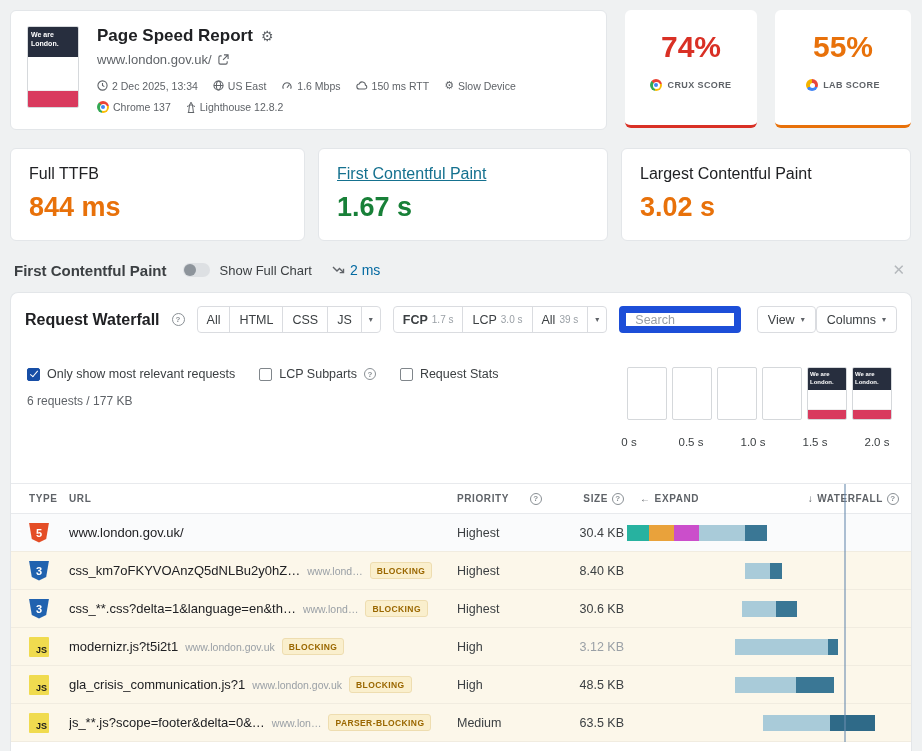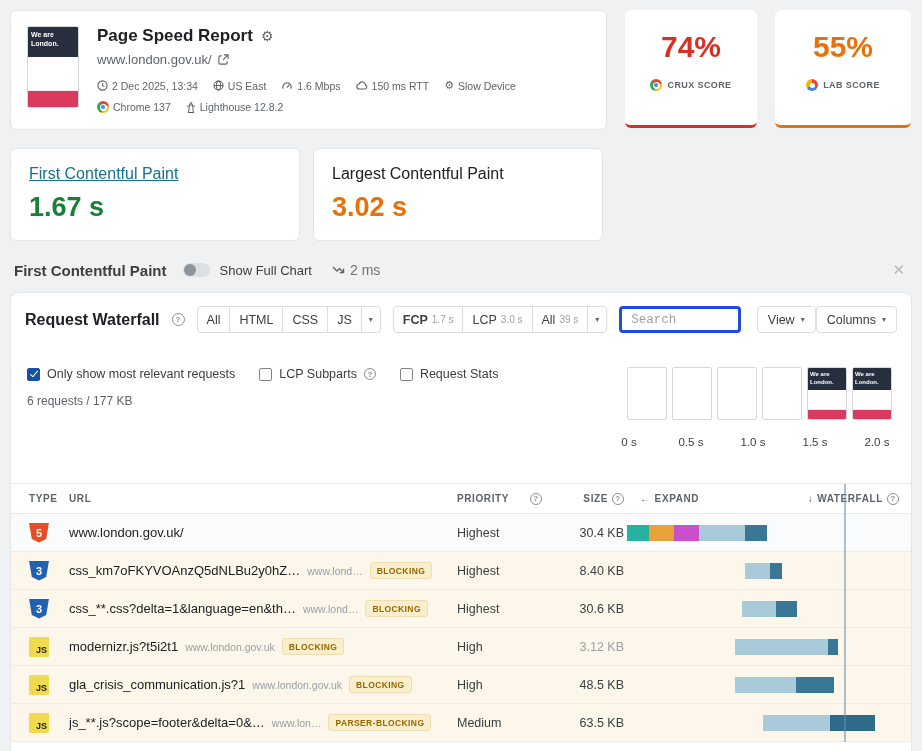--- a/index.html
+++ b/index.html
@@ -55,40 +55,40 @@
   .metric-value { font-size: 27px; font-weight: 700; margin-top: 9px; }
   .val-orange { color: #e8710a; }
   .val-green { color: #188038; }
 
   
   .section-bar { display: flex; align-items: center; gap: 10px; padding: 20px 14px 13px; }
   .section-title { font-size: 15px; font-weight: 700; color: #3c4043; }
   .toggle { width: 27px; height: 14px; border-radius: 7px; background: #dde0e3; position: relative; margin-left: 6px; cursor: pointer; flex: 0 0 auto; }
   .toggle-knob { position: absolute; left: 1px; top: 1px; width: 12px; height: 12px; border-radius: 50%; background: #8d949b; }
   .toggle-label { font-size: 13px; color: #3c4043; }
-  .delta { display: flex; align-items: center; gap: 5px; font-size: 14px; color: #737373; margin-left: 10px; }
+  .delta { display: flex; align-items: center; gap: 5px; font-size: 14px; color: #0369a1; margin-left: 10px; }
   .close-x { margin-left: auto; font-size: 15px; color: #b4b8bc; cursor: pointer; padding-right: 3px; }
 
   
   .panel { margin: 0 10px; background: #fff; border: 1px solid #e3e6e9; border-bottom: none; border-radius: 8px 8px 0 0; height: 462px; position: relative; overflow: hidden; }
   .panel-head { display: flex; align-items: center; gap: 12px; padding: 13px 14px 10px; }
   .panel-title { font-size: 16px; font-weight: 700; }
   .help { width: 13px; height: 13px; border-radius: 50%; border: 1.5px solid #8a9095; color: #8a9095; font-size: 8px; font-weight: 700; display: inline-flex; align-items: center; justify-content: center; flex: 0 0 auto; cursor: pointer; }
   .help.sm { width: 12px; height: 12px; }
 
   .seg-group { display: flex; align-items: stretch; height: 27px; border: 1px solid #dadce0; border-radius: 4px; overflow: hidden; background: #fff; }
   .seg-item { padding: 0 9px; display: flex; align-items: center; gap: 4px; font-size: 12.5px; color: #3c4043; border-right: 1px solid #dadce0; cursor: pointer; white-space: nowrap; }
   .seg-item:last-child { border-right: none; }
   .seg-item .mname { font-weight: 400; }
   .seg-item .mname.active { font-weight: 700; }
   .seg-item .mval { font-size: 10px; color: #9aa0a6; }
   .caret { font-size: 8px; color: #5f6368; }
   .seg-caret { padding: 0 7px; display:flex; align-items:center; cursor:pointer; }
 
-  .search { height: 27px; width: 122px; border: 3px solid #1d4ed8; border-radius: 4px; padding: 0 9px; font-size: 12.5px; color: #202124; font-family: Liberation Mono, monospace; outline: none; }
+  .search { height: 27px; width: 122px; border: 7px solid #1d4ed8; border-radius: 4px; padding: 0 9px; font-size: 12.5px; color: #202124; font-family: Liberation Sans, sans-serif; outline: none; }
   .search::placeholder { color: #9aa0a6; }
   .right-btns { margin-left: auto; display: flex; gap: 0; }
   .btn { height: 27px; border: 1px solid #dadce0; border-radius: 4px; background: #fff; padding: 0 10px; font-size: 12.5px; color: #3c4043; display: flex; align-items: center; gap: 6px; cursor: pointer; font-family: inherit; }
 
   
   .controls { position: relative; padding: 0 16px; height: 140px; }
   .checkbox-row { display: flex; align-items: center; gap: 24px; padding-top: 24px; }
   .chk { display: flex; align-items: center; gap: 7px; font-size: 12.5px; color: #3c4043; cursor: pointer; }
   .box { width: 13px; height: 13px; border: 1.5px solid #80868b; border-radius: 2px; background: #fff; flex: 0 0 auto; position: relative; }
   .box.checked { background: #174ea6; border-color: #174ea6; }
@@ -214,20 +214,24 @@
   <div class="score-card lab">
     <div class="score-value">55%</div>
     <div class="score-label">
       <span class="lab-ic"></span>
       <span>LAB SCORE</span>
     </div>
   </div>
 </div>
 
 <div class="metrics-row">
+  <div class="card metric-card m1">
+    <div class="metric-title">Full TTFB</div>
+    <div class="metric-value val-orange">844 ms</div>
+  </div>
   <div class="card metric-card m2">
     <div class="metric-title link">First Contentful Paint</div>
     <div class="metric-value val-green">1.67 s</div>
   </div>
   <div class="card metric-card m3">
     <div class="metric-title">Largest Contentful Paint</div>
     <div class="metric-value val-orange">3.02 s</div>
   </div>
 </div>
 

